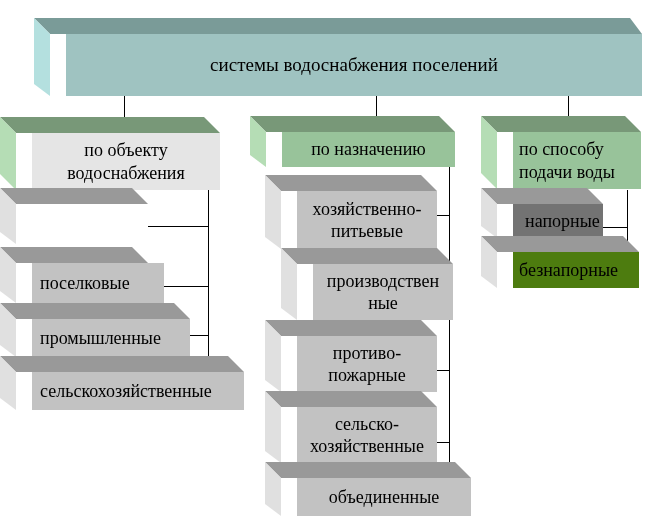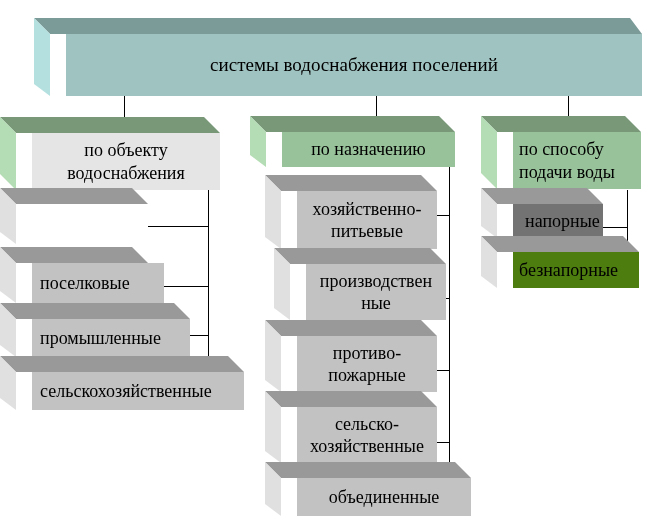--- a/index.html
+++ b/index.html
@@ -79,21 +79,21 @@
 </div>
 
 <div class="box" style="left:265px;top:175px;width:172px;height:74px;">
   <div class="top" style="height:16px;background:#999;clip-path:polygon(0 0,156px 0,172px 16px,16px 16px);"></div>
   <div class="side" style="width:16px;background:#e0e0e0;clip-path:polygon(0 0,16px 16px,16px 74px,0 62px);"></div>
   <div class="face fs18" style="left:16px;top:16px;right:0;bottom:0;background:#c2c2c2;flex-direction:column;">
     <span>хозяйственно-</span>
     <span>питьевые</span>
   </div>
 </div>
-<div class="box" style="left:274px;top:248px;width:172px;height:72px;">
+<div class="box" style="left:281px;top:248px;width:172px;height:72px;">
   <div class="top" style="height:16px;background:#999;clip-path:polygon(0 0,156px 0,172px 16px,16px 16px);"></div>
   <div class="side" style="width:16px;background:#e0e0e0;clip-path:polygon(0 0,16px 16px,16px 72px,0 60px);"></div>
   <div class="face fs18" style="left:16px;top:16px;right:0;bottom:0;background:#c2c2c2;flex-direction:column;">
     <span>производствен</span>
     <span>ные</span>
   </div>
 </div>
 <div class="box" style="left:265px;top:320px;width:172px;height:72px;">
   <div class="top" style="height:16px;background:#999;clip-path:polygon(0 0,156px 0,172px 16px,16px 16px);"></div>
   <div class="side" style="width:16px;background:#e0e0e0;clip-path:polygon(0 0,16px 16px,16px 72px,0 60px);"></div>

